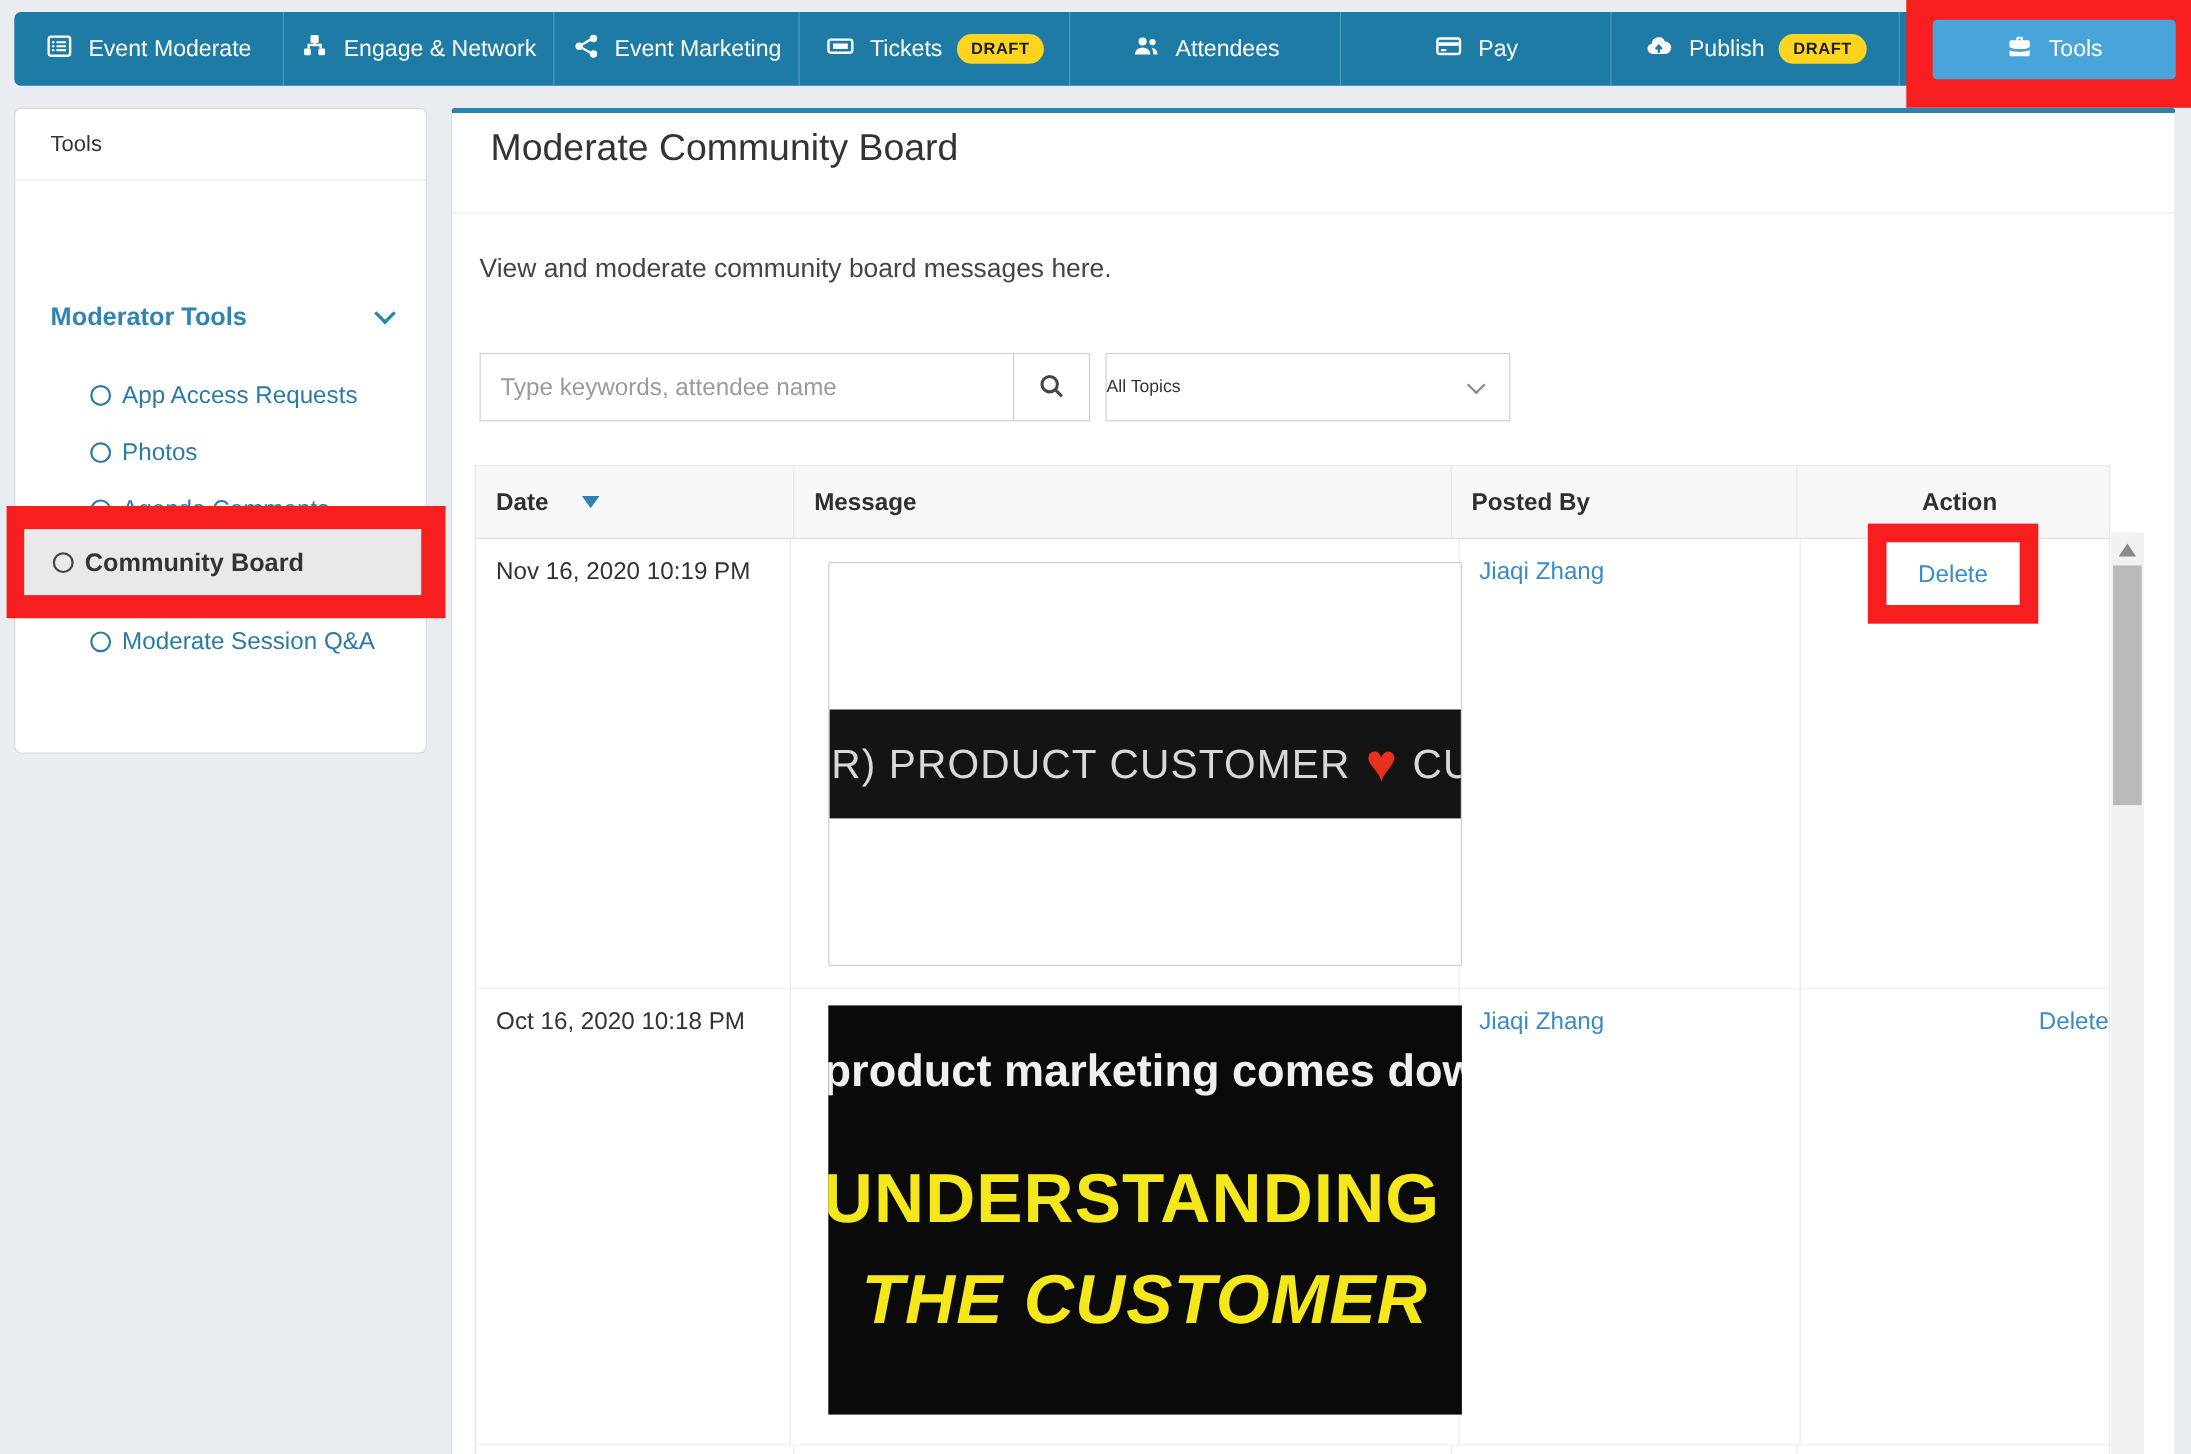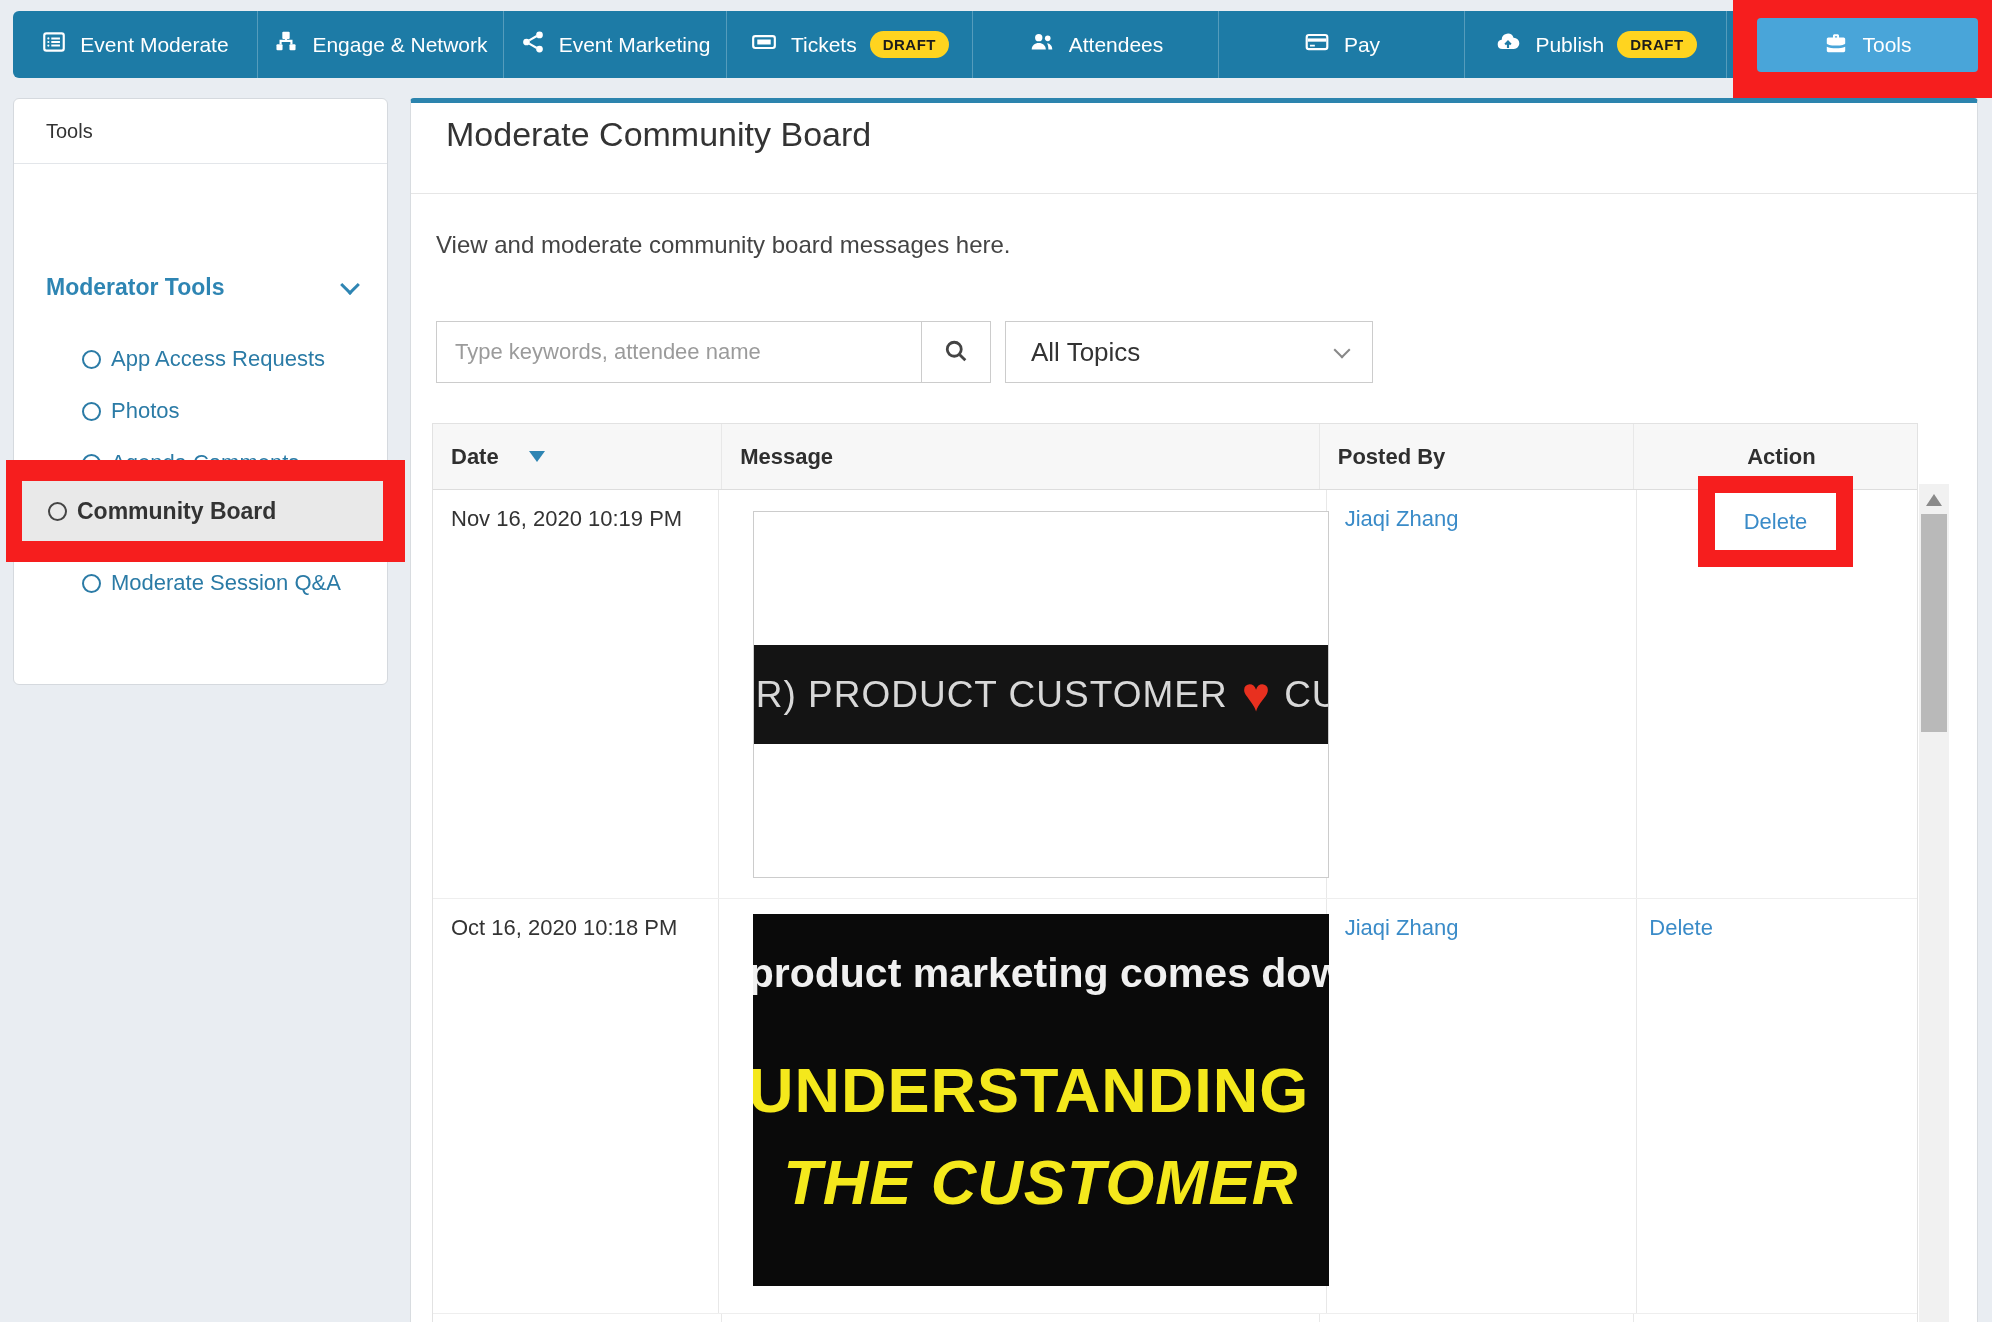--- a/index.html
+++ b/index.html
@@ -73,30 +73,30 @@
   }
   .search-input::placeholder{color:#9b9b9b;}
   .search-btn{
     position:absolute;left:510px;top:218px;width:70px;height:62px;box-sizing:border-box;
     border:1px solid #ccc;background:#fff;cursor:pointer;display:flex;align-items:center;justify-content:center;
   }
   .topics-dd{
     position:absolute;left:594px;top:218px;width:368px;height:62px;box-sizing:border-box;
     border:1px solid #ccc;background:#fff;display:flex;align-items:center;cursor:pointer;
   }
-  .topics-dd .val{margin-left:25px;font-size:26px;color:#333;}
+  .topics-dd .val{font-size:16px;color:#333;}
   .dd-chev{position:absolute;right:24px;width:10px;height:10px;border-top:2px solid #888;border-right:2px solid #888;transform:rotate(135deg);margin-top:-4px;}
   
   .tbl{position:absolute;left:21px;top:320px;width:1486px;border:1px solid #e2e2e2;border-bottom:none;box-sizing:border-box;}
   .trow{display:flex;width:100%;box-sizing:border-box;}
   .thead{height:66px;background:#f7f7f7;border-bottom:1px solid #ddd;}
   .thead .cell{font-weight:bold;font-size:22px;color:#2f2f2f;display:flex;align-items:center;}
   .cell{box-sizing:border-box;padding-left:18px;}
   .c-date{width:293px;gap:20px;} .c-msg{width:608px;border-left:1px solid #e8e8e8;}
-  .c-post{width:296px;border-left:1px solid #e8e8e8;} .c-act{width:289px;border-left:1px solid #e8e8e8;padding-left:12px;text-align:left;margin-left:23px;}
+  .c-post{width:296px;border-left:1px solid #e8e8e8;} .c-act{width:289px;border-left:1px solid #e8e8e8;padding-left:12px;text-align:right;margin-left:23px;}
   .thead .c-act{display:flex;align-items:center;justify-content:center;}
   .sort-arrow{width:0;height:0;border-left:8px solid transparent;border-right:8px solid transparent;border-top:11px solid #2e85b3;margin-left:10px;}
   .drow{border-bottom:1px solid #eee;}
   .r1{height:409px;} .r2{height:415px;} .r3{height:14px;border-bottom:none;overflow:hidden;}
   .drow .cell{padding-top:16px;font-size:22px;color:#333;}
   .r3 .cell{padding-top:4px;}
   a.plink{color:#3a8bc8;text-decoration:none;cursor:pointer;font-size:22px;}
   .c-act a.plink{display:inline-block;margin-top:0;}
   
   .msg-box1{margin:5px 0 0 16px;width:576px;height:367px;border:1px solid #ccc;background:#fff;position:relative;overflow:hidden;box-sizing:border-box;}

